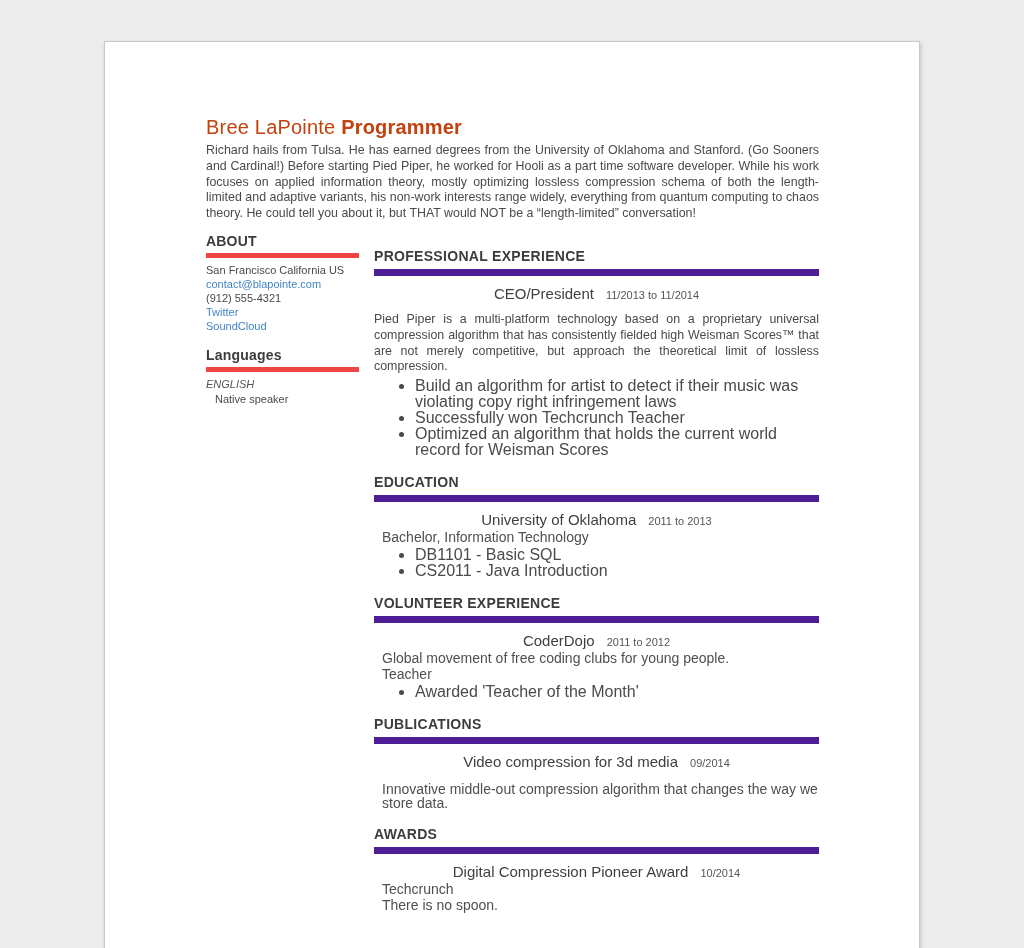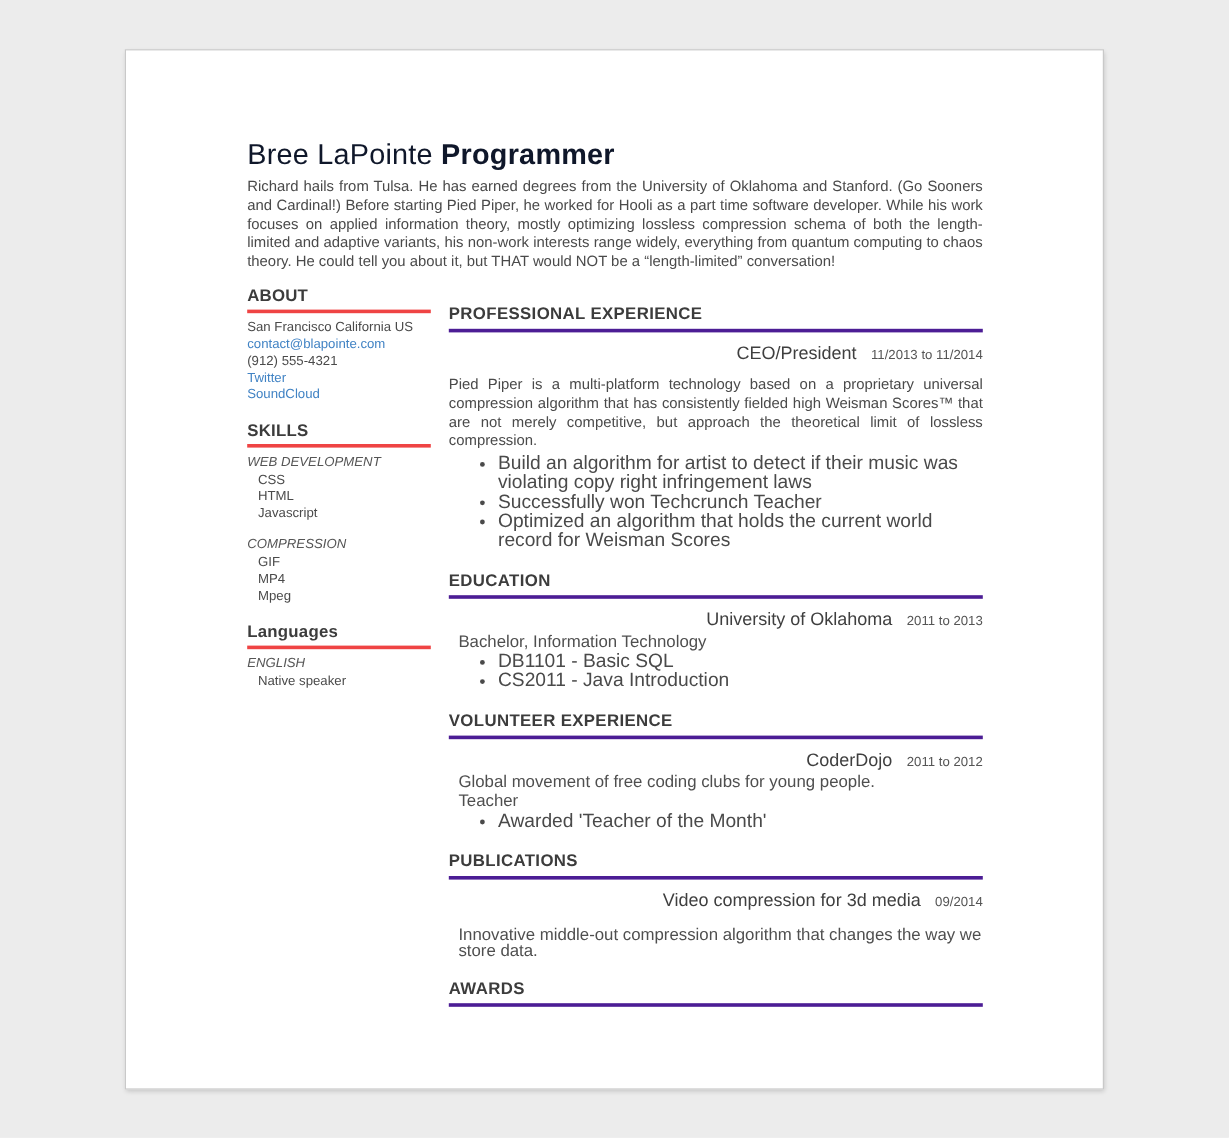--- a/index.html
+++ b/index.html
@@ -17,23 +17,23 @@
     background: #ffffff;
     border: 1px solid #c9c9c9;
     box-shadow: 1px 2px 4px rgba(0,0,0,0.18);
     box-sizing: border-box;
     padding: 74px 100px 50px 101px;
   }
 
   
   h1.resume-title {
     margin: 0 0 4px;
-    font-size: 24px;
+    font-size: 20px;
     font-weight: 400;
-    color: #0f172a;
+    color: #c2410c;
     letter-spacing: 0.2px;
   }
   h1.resume-title strong { font-weight: 700; }
   .summary {
     margin: 0;
     font-size: 12.4px;
     line-height: 15.8px;
     text-align: justify;
     color: #4a4a4a;
   }
@@ -45,21 +45,21 @@
 
   
   .side-section { margin-bottom: 14px; }
   .side-section h2 {
     margin: 0 0 5px;
     font-size: 14px;
     font-weight: 700;
     color: #3c3c3c;
     letter-spacing: 0.2px;
     padding-bottom: 4px;
-    border-bottom: 3px solid #ef4444;
+    border-bottom: 5px solid #ef4444;
   }
   .side-line { font-size: 11px; line-height: 14px; color: #4a4a4a; }
   .side-link {
     display: block;
     font-size: 11px;
     line-height: 14px;
     color: #4183c4;
     text-decoration: none;
     cursor: pointer;
   }
@@ -81,23 +81,23 @@
 
   
   .main-section { margin-bottom: 16px; }
   .main-section h2 {
     margin: 0 0 9px;
     font-size: 14px;
     font-weight: 700;
     color: #3c3c3c;
     letter-spacing: 0.3px;
     padding-bottom: 5px;
-    border-bottom: 3px solid #4c1d95;
-  }
-  .entry-head { display: flex; justify-content: flex-end; align-items: baseline; }
+    border-bottom: 7px solid #4c1d95;
+  }
+  .entry-head { display: flex; justify-content: center; align-items: baseline; }
   .entry-title {
     margin: 0;
     font-size: 15px;
     font-weight: 400;
     color: #3f3f3f;
   }
   .entry-date { font-size: 11px; color: #555; white-space: nowrap; margin-left: 12px; }
   .entry-desc {
     margin: 10px 0 0;
     font-size: 12.4px;
@@ -140,35 +140,20 @@
 
       <section class="side-section">
         <h2>ABOUT</h2>
         <div class="side-line">San Francisco California US</div>
         <a class="side-link" href="#">contact@blapointe.com</a>
         <div class="side-line">(912) 555-4321</div>
         <a class="side-link" href="#">Twitter</a>
         <a class="side-link" href="#">SoundCloud</a>
       </section>
 
-      <section class="side-section">
-        <h2>SKILLS</h2>
-        <div class="skill-group">
-          <div class="skill-cat">WEB DEVELOPMENT</div>
-          <div class="skill-item">CSS</div>
-          <div class="skill-item">HTML</div>
-          <div class="skill-item">Javascript</div>
-        </div>
-        <div class="skill-group">
-          <div class="skill-cat">COMPRESSION</div>
-          <div class="skill-item">GIF</div>
-          <div class="skill-item">MP4</div>
-          <div class="skill-item">Mpeg</div>
-        </div>
-      </section>
 
       <section class="side-section">
         <h2>Languages</h2>
         <div class="skill-group">
           <div class="skill-cat">ENGLISH</div>
           <div class="skill-item">Native speaker</div>
         </div>
       </section>
 
     </aside>
@@ -227,18 +212,26 @@
           <div class="entry-head">
             <h3 class="entry-title">Video compression for 3d media</h3>
             <span class="entry-date">09/2014</span>
           </div>
           <div class="entry-sub pub-desc">Innovative middle-out compression algorithm that changes the way we store data.</div>
         </article>
       </section>
 
       <section class="main-section">
         <h2>AWARDS</h2>
+        <article class="entry">
+          <div class="entry-head">
+            <h3 class="entry-title">Digital Compression Pioneer Award</h3>
+            <span class="entry-date">10/2014</span>
+          </div>
+          <div class="entry-sub">Techcrunch</div>
+          <div class="entry-sub">There is no spoon.</div>
+        </article>
       </section>
 
     </main>
 
   </div>
 </div>
 
 </body></html>

